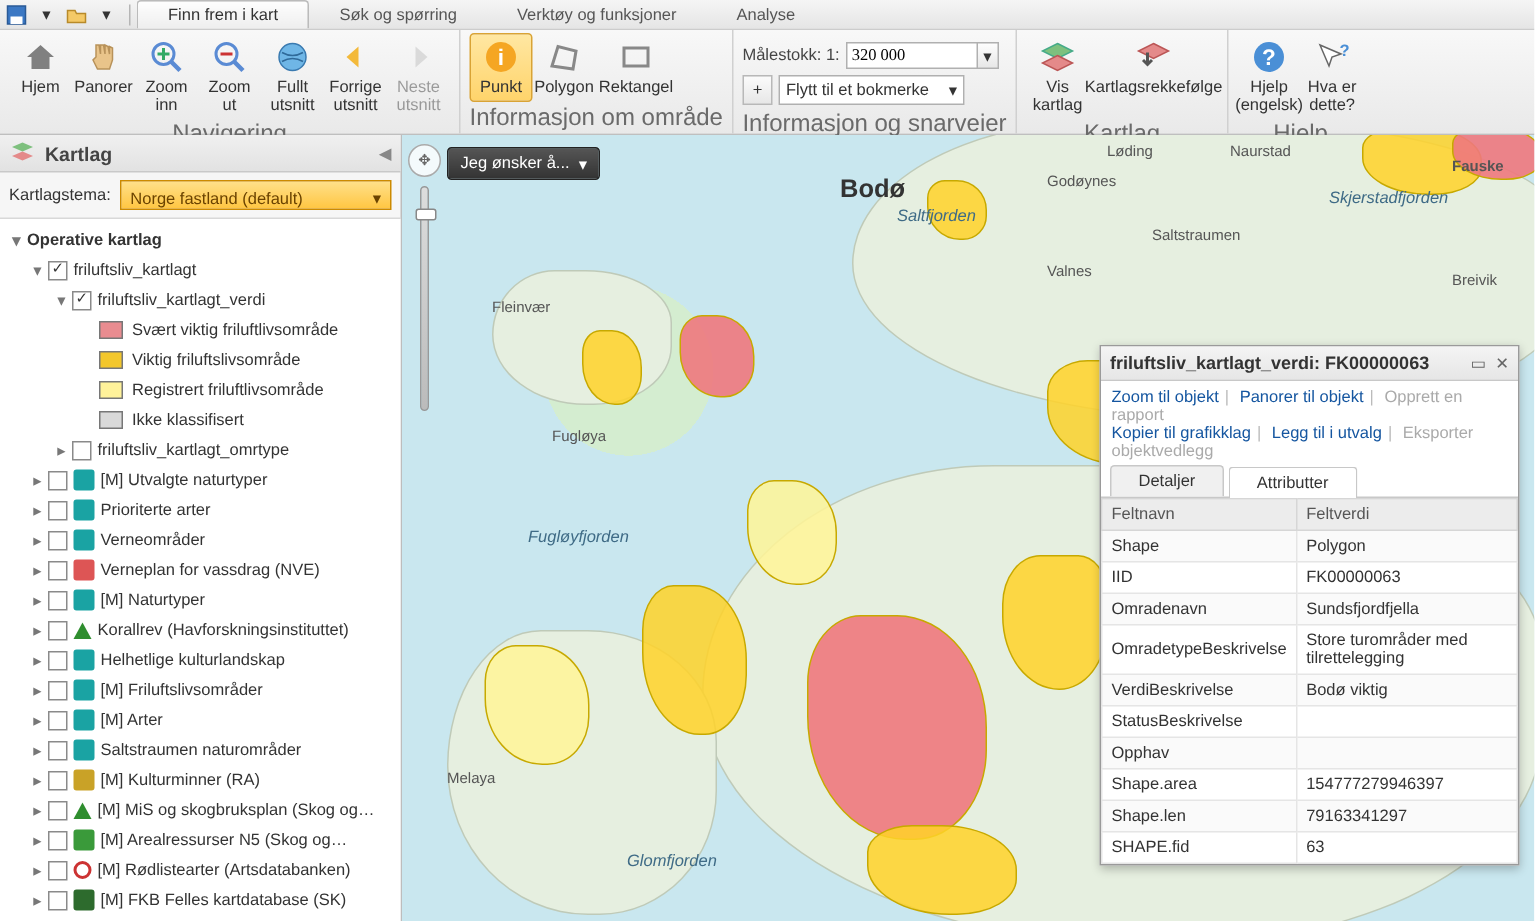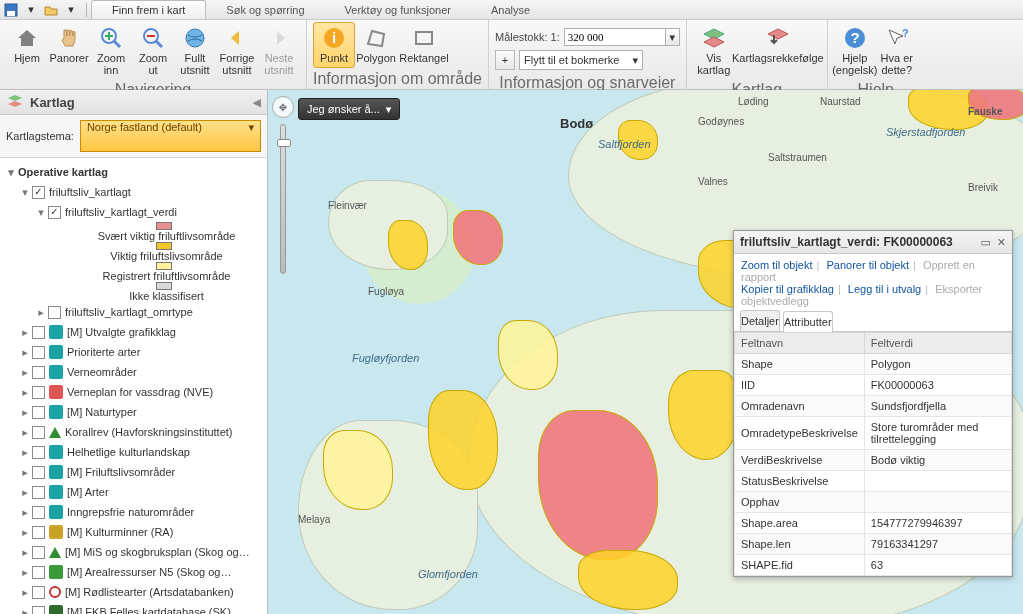--- a/index.html
+++ b/index.html
@@ -70,21 +70,21 @@
     border:1px solid transparent;
     border-radius:3px;
   }
   .rbtn.wide { width: 54px;}
   .rbtn.dim { opacity: .45; }
   .rbtn .ic { width: 26px; height: 26px; margin-bottom: 2px; display:flex;align-items:center;justify-content:center;}
   .rbtn.active { background: linear-gradient(#ffe7a2,#ffd46b); border:1px solid #d9a335; }
   .small-row { display:flex; align-items:center; margin: 2px 0;}
   .small-row label { margin-right:4px; color:#444;}
   .small-input {
-    width: 102px; height:18px; border:1px solid #b0b0b0; background:#fff; padding:0 3px; font:11px Tahoma;
+    width: 88px; height:18px; border:1px solid #b0b0b0; background:#fff; padding:0 3px; font:11px Tahoma;
   }
   .small-dd { width:14px;height:18px;border:1px solid #b0b0b0;border-left:none;background:linear-gradient(#fdfdfd,#e7e7e7);display:flex;align-items:center;justify-content:center;}
   .wide-select { width:124px;height:20px;border:1px solid #b0b0b0;background:#fff;display:flex;align-items:center;justify-content:space-between;padding:0 4px;}
   .plus-btn{width:20px;height:20px;border:1px solid #b8b8b8;background:linear-gradient(#fbfbfb,#e7e7e7);margin-right:4px;display:flex;align-items:center;justify-content:center;}
 
   
   .main { display:flex; height: calc(614px - 90px); }
   .sidebar {
     width: 268px;
     border-right: 1px solid #bdbdbd;
@@ -92,35 +92,35 @@
     display:flex; flex-direction:column;
   }
   .sidebar-header {
     display:flex; align-items:center; justify-content:space-between;
     background: linear-gradient(#f0f0f0,#e2e2e2);
     border-bottom:1px solid #c9c9c9;
     padding: 4px 6px;
   }
   .sidebar-header .title { font-weight:bold; font-size:13px; color:#444;}
   .theme-row{display:flex;align-items:center;padding:5px 6px;border-bottom:1px solid #d8d8d8;}
-  .theme-select{flex:1;height:32px;border:1px solid #cc8a00;background:linear-gradient(#ffe08a,#ffc642);display:flex;align-items:flex-start;justify-content:space-between;padding:0 6px;color:#6b4300;}
+  .theme-select{flex:1;height:20px;border:1px solid #cc8a00;background:linear-gradient(#ffe08a,#ffc642);display:flex;align-items:flex-end;justify-content:space-between;padding:0 6px;color:#6b4300;}
   .tree { flex:1; overflow:auto; background:#fff; padding:4px 0 4px 2px;}
   .tree-row { display:flex; align-items:center; height:20px; padding-left:2px; white-space:nowrap;}
   .tree-row .tw { width:14px; text-align:center; color:#777;}
   .tree-row .cb { width:13px;height:13px;border:1px solid #8a8a8a;background:#fff;margin-right:4px;display:flex;align-items:center;justify-content:center;}
   .tree-row .cb.checked::after{content:"✓";font-size:10px;color:#333;line-height:1;}
   .tree-row.bold{font-weight:bold;}
   .lg-sw { width:16px;height:12px;border:1px solid #777;margin-right:6px;}
   .mini-ic{width:14px;height:14px;margin-right:4px;border-radius:2px;}
   .teal{background:#1aa3a3;}
   .green{background:#3a9a3a;}
   .greenTri{width:0;height:0;border-left:6px solid transparent;border-right:6px solid transparent;border-bottom:11px solid #2f8e2f;margin-right:4px;}
   .redcircle{width:12px;height:12px;border:2px solid #c33;border-radius:50%;margin-right:4px;}
   .sqDark{background:#2d6b2d;}
-  .indent1{padding-left:16px;} .indent2{padding-left:32px;} .indent4{padding-left:64px;flex-direction:column;}
+  .indent1{padding-left:16px;} .indent2{padding-left:32px;} .indent4{padding-left:64px;}
 
   
   .maparea { flex:1; position:relative; overflow:hidden; }
   .map-bg {
     position:absolute; inset:0;
     background:
       radial-gradient(circle at 20% 30%, #d4edd0 0 8%, transparent 8%),
       radial-gradient(circle at 45% 60%, #d4edd0 0 6%, transparent 6%),
       radial-gradient(circle at 70% 50%, #d4edd0 0 7%, transparent 7%),
       linear-gradient(#c9e7ef,#c9e7ef);
@@ -148,21 +148,21 @@
     border:1px solid #9a9a9a; box-shadow:0 2px 6px rgba(0,0,0,.25);
   }
   .panel-head{display:flex;align-items:center;justify-content:space-between;background:linear-gradient(#f4f4f4,#e6e6e6);border-bottom:1px solid #c8c8c8;padding:4px 6px;}
   .panel-head .ttl{font-weight:bold;font-size:12px;}
   .panel-head .btns span{margin-left:6px;color:#666;cursor:pointer;}
   .panel-links{padding:5px 7px 3px 7px;font-size:11px;}
   .panel-links a{color:#1556a0;cursor:pointer;}
   .panel-links .dim{color:#aaa;}
   .panel-links .sepc{color:#bbb;margin:0 4px;}
   .ptabs{display:flex;border-bottom:1px solid #c8c8c8;padding:0 6px;}
-  .ptab{padding:4px 0;border:1px solid #c8c8c8;border-bottom:none;border-radius:3px 3px 0 0;margin-right:3px;background:#f0f0f0;}
+  .ptab{padding:4px 18px;border:1px solid #c8c8c8;border-bottom:none;border-radius:3px 3px 0 0;margin-right:3px;background:#f0f0f0;}
   .ptab.active{background:#fff;position:relative;top:1px;}
   .attr-table{width:100%;border-collapse:collapse;}
   .attr-table th{background:#ececec;text-align:left;padding:4px 6px;border:1px solid #d6d6d6;font-weight:normal;color:#555;}
   .attr-table td{padding:4px 6px;border:1px solid #e5e5e5;}
   .attr-table tr:nth-child(even) td{background:#fafafa;}
 
   svg{display:block;}
 </style>
 </head>
 <body>
@@ -415,21 +415,21 @@
       <div class="tree-row indent2">
           <span class="tw">▸</span>
           <span class="cb"></span>
           <span>friluftsliv_kartlagt_omrtype</span>
         </div>
 
       <div class="tree-row indent1">
           <span class="tw">▸</span>
           <span class="cb"></span>
           <span class="mini-ic teal"></span>
-          <span>[M] Utvalgte grafikklag</span>
+          <span>[M] Utvalgte naturtyper</span>
         </div>
       <div class="tree-row indent1">
           <span class="tw">▸</span>
           <span class="cb"></span>
           <span class="mini-ic teal"></span>
           <span>Prioriterte arter</span>
         </div>
       <div class="tree-row indent1">
           <span class="tw">▸</span>
           <span class="cb"></span>
@@ -469,21 +469,21 @@
       <div class="tree-row indent1">
           <span class="tw">▸</span>
           <span class="cb"></span>
           <span class="mini-ic teal"></span>
           <span>[M] Arter</span>
         </div>
       <div class="tree-row indent1">
           <span class="tw">▸</span>
           <span class="cb"></span>
           <span class="mini-ic teal"></span>
-          <span>Inngrepsfrie naturområder</span>
+          <span>Saltstraumen naturområder</span>
         </div>
       <div class="tree-row indent1">
           <span class="tw">▸</span>
           <span class="cb"></span>
           <span class="mini-ic" style="background:#c9a227"></span>
           <span>[M] Kulturminner (RA)</span>
         </div>
       <div class="tree-row indent1">
           <span class="tw">▸</span>
           <span class="cb"></span>
@@ -526,21 +526,21 @@
     <div class="poly py-r" style="left:185px;top:120px;width:50px;height:55px;"></div>
     <div class="poly py-y" style="left:120px;top:130px;width:40px;height:50px;"></div>
     <div class="poly py-ly" style="left:55px;top:340px;width:70px;height:80px;"></div>
     <div class="poly py-y" style="left:640px;top:-5px;width:80px;height:45px;"></div>
     <div class="poly py-r" style="left:700px;top:-5px;width:60px;height:35px;"></div>
     <div class="poly py-y" style="left:350px;top:30px;width:40px;height:40px;"></div>
     <div class="poly py-y" style="left:430px;top:150px;width:90px;height:70px;"></div>
     <div class="poly py-ly" style="left:500px;top:360px;width:120px;height:120px;"></div>
     <div class="poly py-y" style="left:310px;top:460px;width:100px;height:60px;"></div>
 
-    <div class="map-place" style="left:292px;top:26px;font-weight:bold;font-size:13px;color:#333;">Bodø</div>
+    <div class="map-place" style="left:292px;top:26px;font-weight:bold;font-size:17px;color:#333;">Bodø</div>
     <div class="map-label" style="left:330px;top:48px;">Saltfjorden</div>
     <div class="map-label" style="left:84px;top:262px;">Fugløyfjorden</div>
     <div class="map-place" style="left:60px;top:110px;">Fleinvær</div>
     <div class="map-place" style="left:100px;top:196px;">Fugløya</div>
     <div class="map-label" style="left:150px;top:478px;">Glomfjorden</div>
     <div class="map-place" style="left:30px;top:424px;">Melaya</div>
     <div class="map-place" style="left:640px;top:460px;color:#3f6b86;font-style:italic;">Nordre Bjøllavatnet</div>
     <div class="map-place" style="left:470px;top:6px;">Løding</div>
     <div class="map-place" style="left:552px;top:6px;">Naurstad</div>
     <div class="map-place" style="left:700px;top:16px;font-weight:bold;">Fauske</div>

